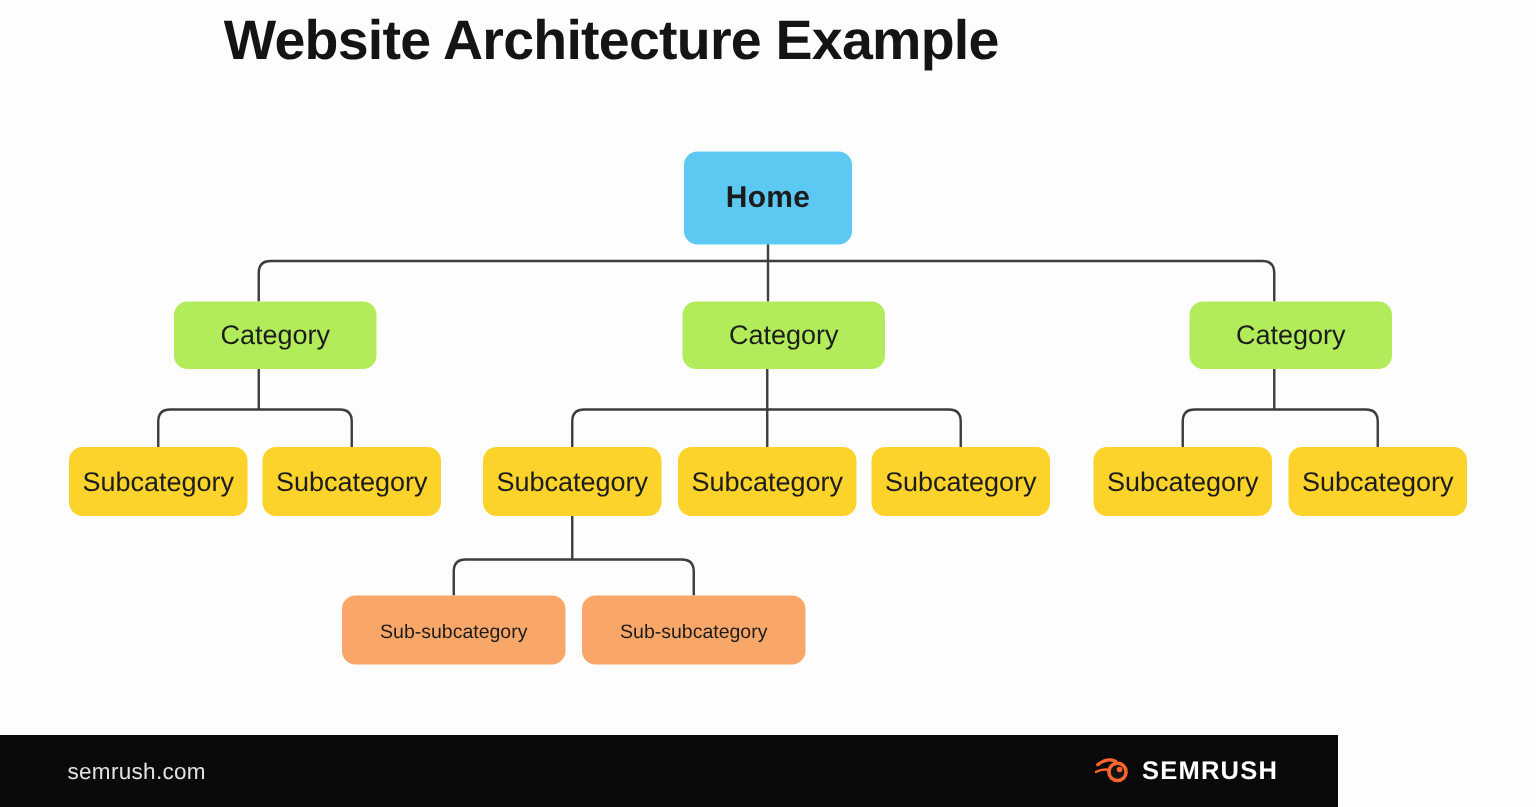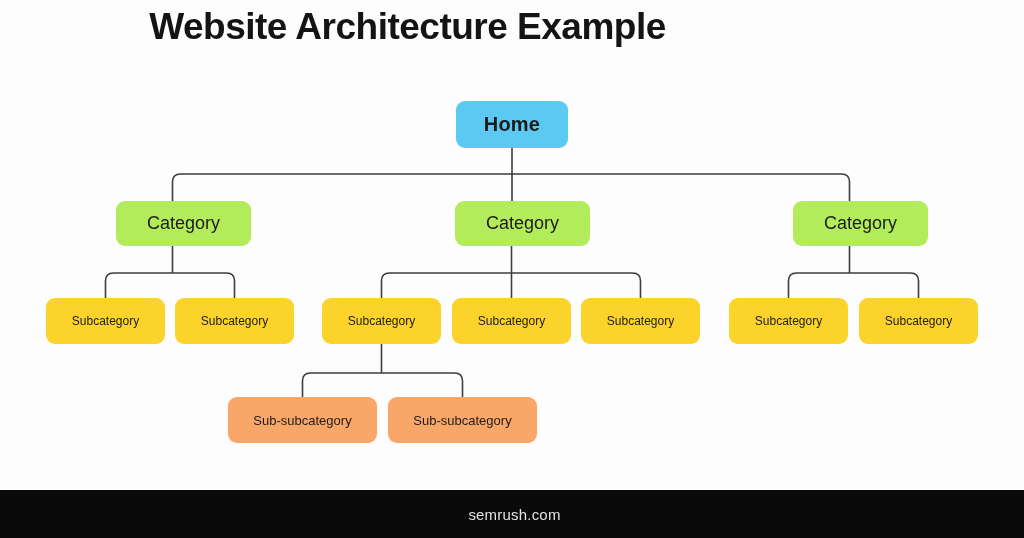--- a/index.html
+++ b/index.html
@@ -28,30 +28,30 @@
   .node.home{
     background:var(--home-bg,#5bc9f2);
     font-size:20px;font-weight:700;letter-spacing:0.2px;
   }
   .node.cat{
     background:var(--category-bg,#b2ec5b);
     font-size:18px;font-weight:500;margin-left:11px;
   }
   .node.sub{
     background:var(--subcategory-bg,#fbd32a);
-    font-size:12px;font-weight:500;
+    font-size:18px;font-weight:500;
   }
   .node.subsub{
     background:var(--subsubcategory-bg,#f9a768);
     font-size:13px;font-weight:500;
   }
   .footer{
-    position:absolute;left:0;bottom:0;width:1024px;height:48px;
+    position:absolute;left:0;bottom:0;width:892px;height:48px;
     background:var(--footer-bg,#0a0a0a);
-    display:flex;align-items:center;justify-content:center;
+    display:flex;align-items:center;justify-content:space-between;
     box-sizing:border-box;
     padding:0 40px 0 45px;
   }
   .footer .site{
     color:#e3e3e3;font-size:15px;letter-spacing:0.2px;
   }
   .brand{display:flex;align-items:center;gap:7px;}
   .brand .word{
     color:#ffffff;font-size:17px;font-weight:800;letter-spacing:0.8px;
   }
@@ -76,36 +76,48 @@
       <path d="M381.5 298 L381.5 281 Q381.5 273 389.5 273 L632.5 273 Q640.5 273 640.5 281 L640.5 298"></path>
 
       <path d="M849.5 246 L849.5 273"></path>
       <path d="M788.5 298 L788.5 281 Q788.5 273 796.5 273 L910.5 273 Q918.5 273 918.5 281 L918.5 298"></path>
 
       <path d="M381.5 344 L381.5 373"></path>
       <path d="M302.5 397 L302.5 381 Q302.5 373 310.5 373 L454.5 373 Q462.5 373 462.5 381 L462.5 397"></path>
     </g>
   </svg>
 
-  <div class="node home" style="left:456px;top:101px;width:112px;height:47px">Home</div>
+  <div class="node home" style="left:456px;top:101px;width:112px;height:62px">Home</div>
 
   <div class="node cat" style="left:105px;top:201px;width:135px;height:45px">Category</div>
   <div class="node cat" style="left:444px;top:201px;width:135px;height:45px">Category</div>
   <div class="node cat" style="left:782px;top:201px;width:135px;height:45px">Category</div>
 
   <div class="node sub" style="left:46px;top:298px;width:119px;height:46px">Subcategory</div>
   <div class="node sub" style="left:175px;top:298px;width:119px;height:46px">Subcategory</div>
 
   <div class="node sub" style="left:322px;top:298px;width:119px;height:46px">Subcategory</div>
   <div class="node sub" style="left:452px;top:298px;width:119px;height:46px">Subcategory</div>
   <div class="node sub" style="left:581px;top:298px;width:119px;height:46px">Subcategory</div>
 
   <div class="node sub" style="left:729px;top:298px;width:119px;height:46px">Subcategory</div>
   <div class="node sub" style="left:859px;top:298px;width:119px;height:46px">Subcategory</div>
 
   <div class="node subsub" style="left:228px;top:397px;width:149px;height:46px">Sub-subcategory</div>
   <div class="node subsub" style="left:388px;top:397px;width:149px;height:46px">Sub-subcategory</div>
 
   <div class="footer">
     <span class="site">semrush.com</span>
+    <span class="brand">
+      <svg width="24" height="24" viewBox="0 0 40 40">
+        <g fill="none" stroke="#ff642d" stroke-linecap="round">
+          <path d="M3 13 Q13 5 23 9" stroke-width="3.4"></path>
+          <path d="M1 21 Q9 17 16 19" stroke-width="2.6"></path>
+        </g>
+        <circle cx="25" cy="21" r="11.5" fill="#ff642d"></circle>
+        <circle cx="25" cy="21" r="7.6" fill="#141414"></circle>
+        <circle cx="27.3" cy="18.4" r="3.1" fill="#ff642d"></circle>
+      </svg>
+      <span class="word">SEMRUSH</span>
+    </span>
   </div>
 
 </div>
 
 </body></html>

